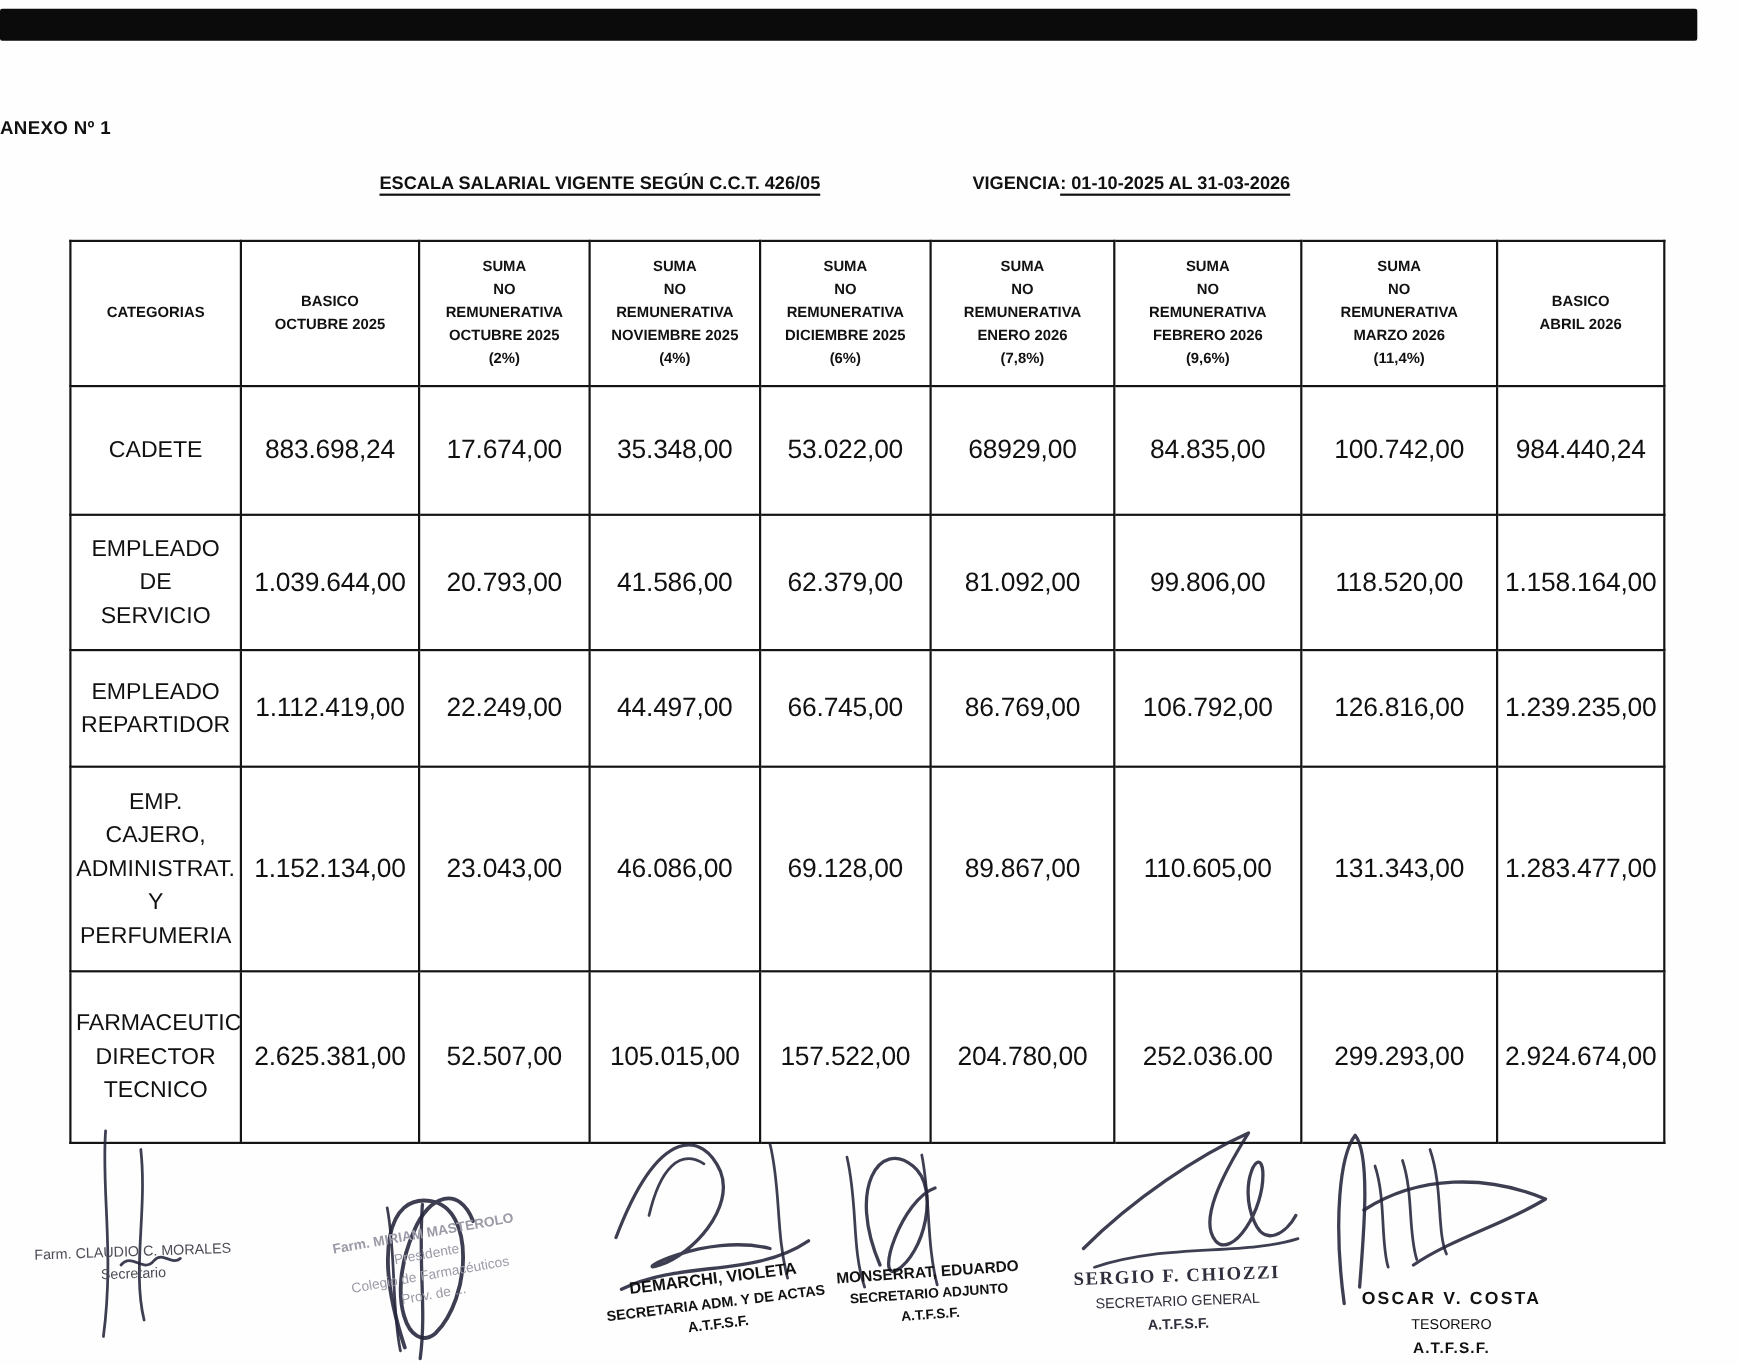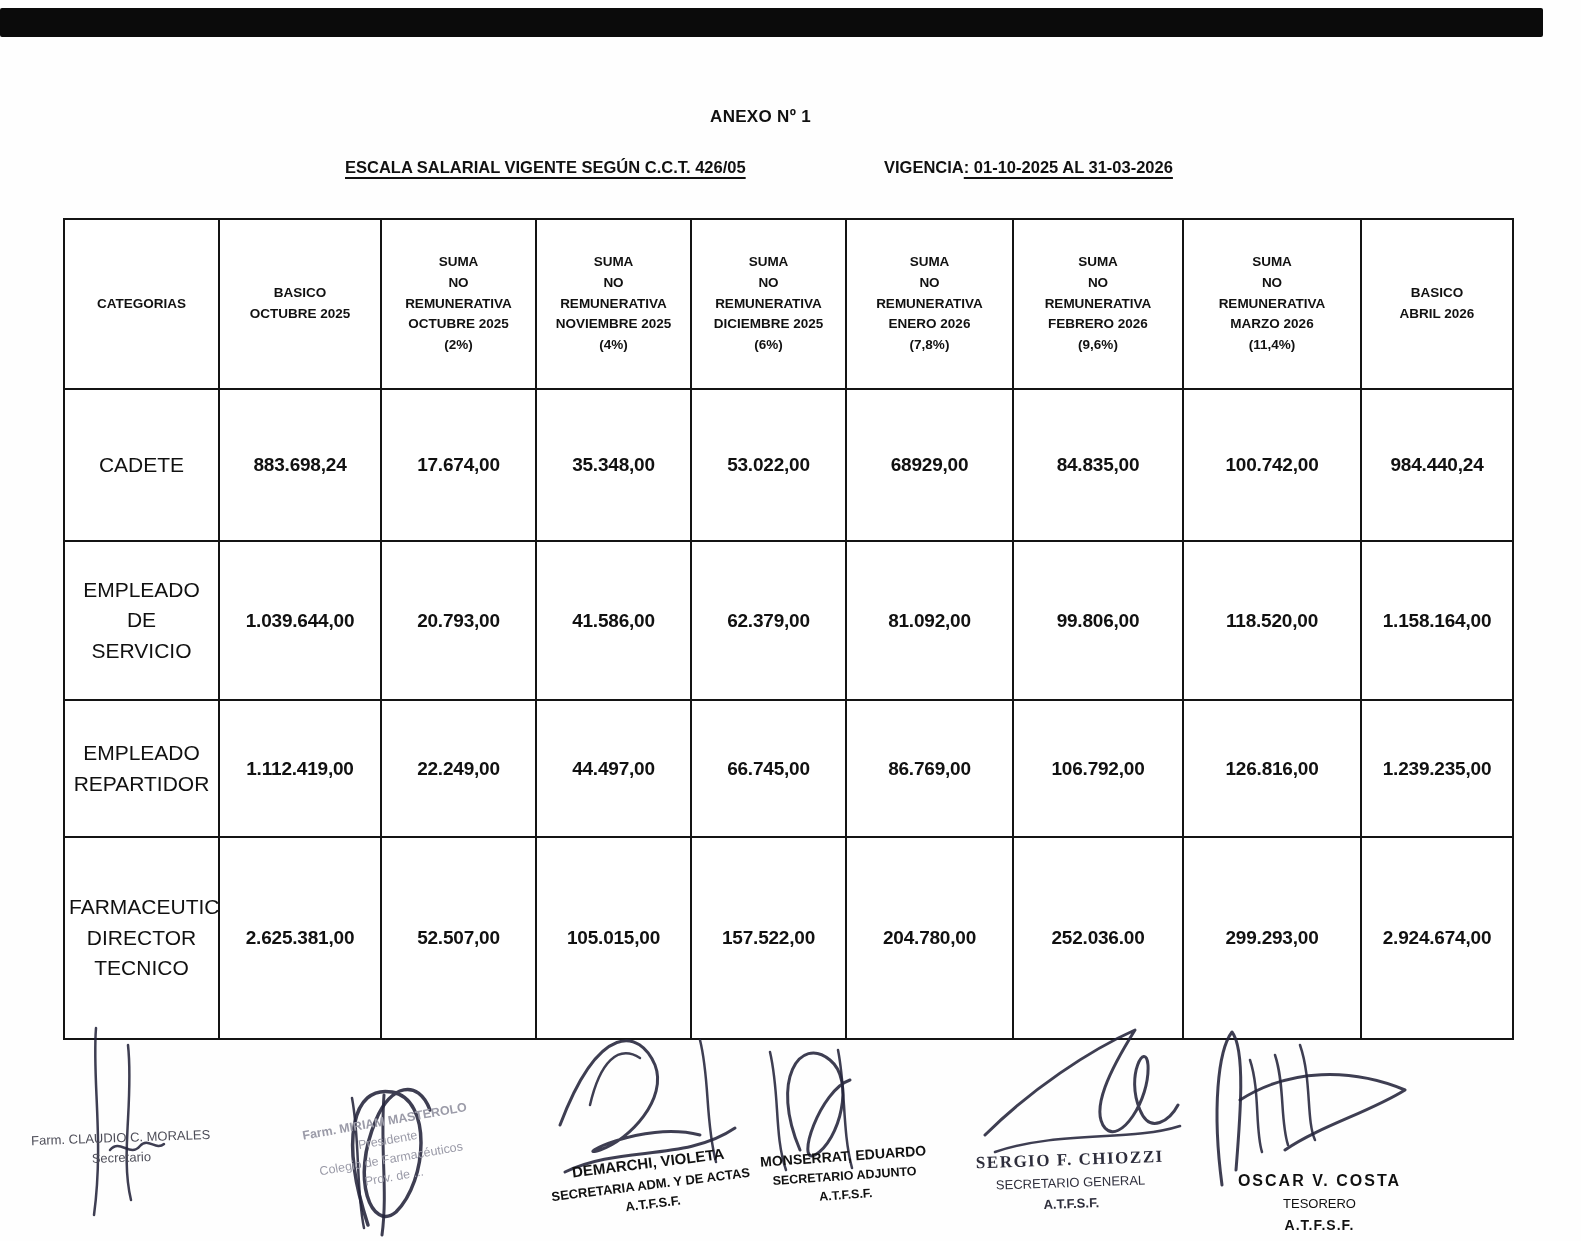--- a/index.html
+++ b/index.html
@@ -2,35 +2,35 @@
 <html><head>
 <meta charset="utf-8">
 <style>
   html,body{margin:0;padding:0;}
   body{
     width:1581px;height:1241px;background:#ffffff;overflow:hidden;
     font-family:"Liberation Sans",sans-serif;color:#111;position:relative;
   }
   .page{position:absolute;inset:0;background:#fefefe;}
   .scan-bar{position:absolute;left:0;top:8px;width:1543px;height:29px;background:#0b0b0b;border-radius:2px;}
-  .anexo-title{position:absolute;left:0;right:60px;top:107px;text-align:center;font-weight:bold;font-size:17px;letter-spacing:.3px;}
+  .anexo-title{position:absolute;left:0;right:60px;top:107px;text-align:left;font-weight:bold;font-size:17px;letter-spacing:.3px;}
   .scale-title{position:absolute;left:345px;top:158px;font-weight:bold;font-size:16.5px;text-decoration:underline;text-decoration-thickness:2px;text-underline-offset:4px;}
   .vigencia{position:absolute;left:884px;top:158px;font-weight:bold;font-size:16.5px;}
   .vigencia .u{text-decoration:underline;text-decoration-thickness:2px;text-underline-offset:4px;}
   table.salary{
     position:absolute;left:63px;top:218px;width:1449px;height:822px;
     border-collapse:collapse;table-layout:fixed;background:#fff;
   }
   table.salary th,table.salary td{
     border:2.5px solid #141414;vertical-align:middle;text-align:center;
     white-space:pre-line;padding:2px 4px;overflow:hidden;
   }
   th.colhead{font-weight:bold;font-size:13.5px;line-height:1.55;margin-top:48px;}
   th.cat{font-weight:normal;font-size:21px;line-height:1.45;}
-  td.num{font-weight:bold;font-size:19px;padding-bottom:22px;letter-spacing:-0.2px;}
+  td.num{font-weight:normal;font-size:24px;padding-bottom:22px;letter-spacing:-0.2px;}
   .paragraph{position:absolute;left:8px;top:1050px;width:1570px;font-size:19.5px;line-height:1.6;color:#0e0e0e;}
   .sig-block{position:absolute;text-align:center;z-index:6;}
   .sig-block .l1{font-weight:bold;}
   .sig-morales{left:6px;top:1128px;width:230px;transform:rotate(-2deg);color:#4d4d58;font-size:13px;line-height:1.5;}
   .sig-morales .l1{font-weight:normal;}
   .sig-stamp{left:282px;top:1112px;width:215px;transform:rotate(-10deg);color:#9b9ba8;font-size:12.5px;line-height:1.5;}
   .sig-demarchi{left:538px;top:1152px;width:225px;transform:rotate(-7deg);font-size:13px;line-height:1.5;}
   .sig-demarchi .l1{font-size:15px;}
   .sig-monserrat{left:752px;top:1146px;width:185px;transform:rotate(-4deg);font-size:12.5px;line-height:1.5;font-weight:bold;}
   .sig-monserrat .l1{font-size:14px;}
@@ -135,20 +135,33 @@
 REPARTIDOR</th>
       <td class="num">1.112.419,00</td>
       <td class="num">22.249,00</td>
       <td class="num">44.497,00</td>
       <td class="num">66.745,00</td>
       <td class="num">86.769,00</td>
       <td class="num">106.792,00</td>
       <td class="num">126.816,00</td>
       <td class="num">1.239.235,00</td>
     </tr>
+    <tr style="height:105px">
+      <th class="cat">EMP. CAJERO,
+ADMINISTRAT.
+Y PERFUMERIA</th>
+      <td class="num">1.152.134,00</td>
+      <td class="num">23.043,00</td>
+      <td class="num">46.086,00</td>
+      <td class="num">69.128,00</td>
+      <td class="num">89.867,00</td>
+      <td class="num">110.605,00</td>
+      <td class="num">131.343,00</td>
+      <td class="num">1.283.477,00</td>
+    </tr>
     <tr style="height:133px">
       <th class="cat">FARMACEUTICO
 DIRECTOR
 TECNICO</th>
       <td class="num">2.625.381,00</td>
       <td class="num">52.507,00</td>
       <td class="num">105.015,00</td>
       <td class="num">157.522,00</td>
       <td class="num">204.780,00</td>
       <td class="num">252.036.00</td>

